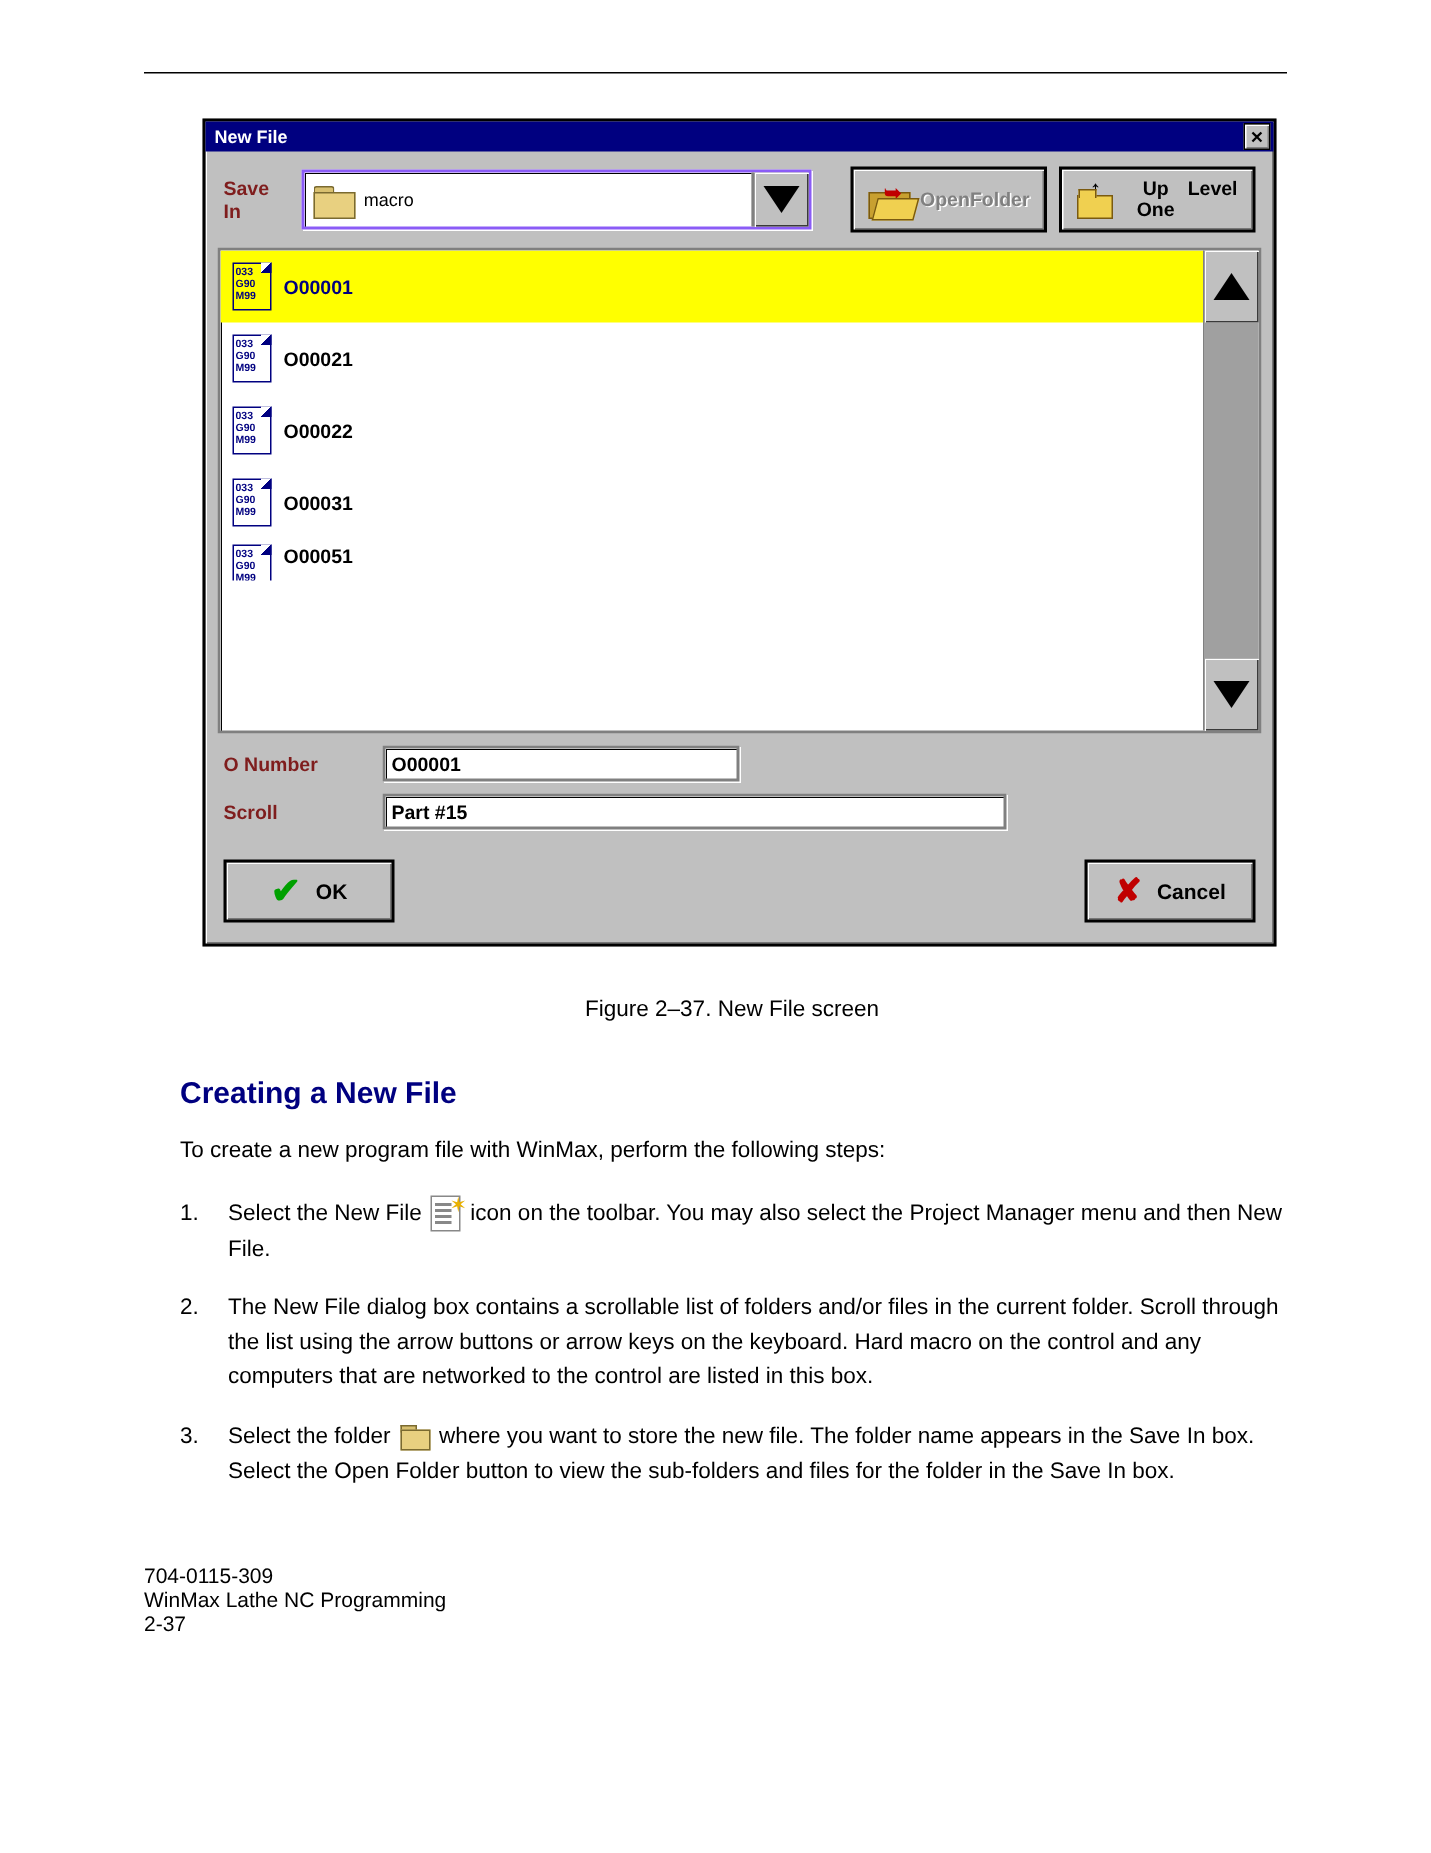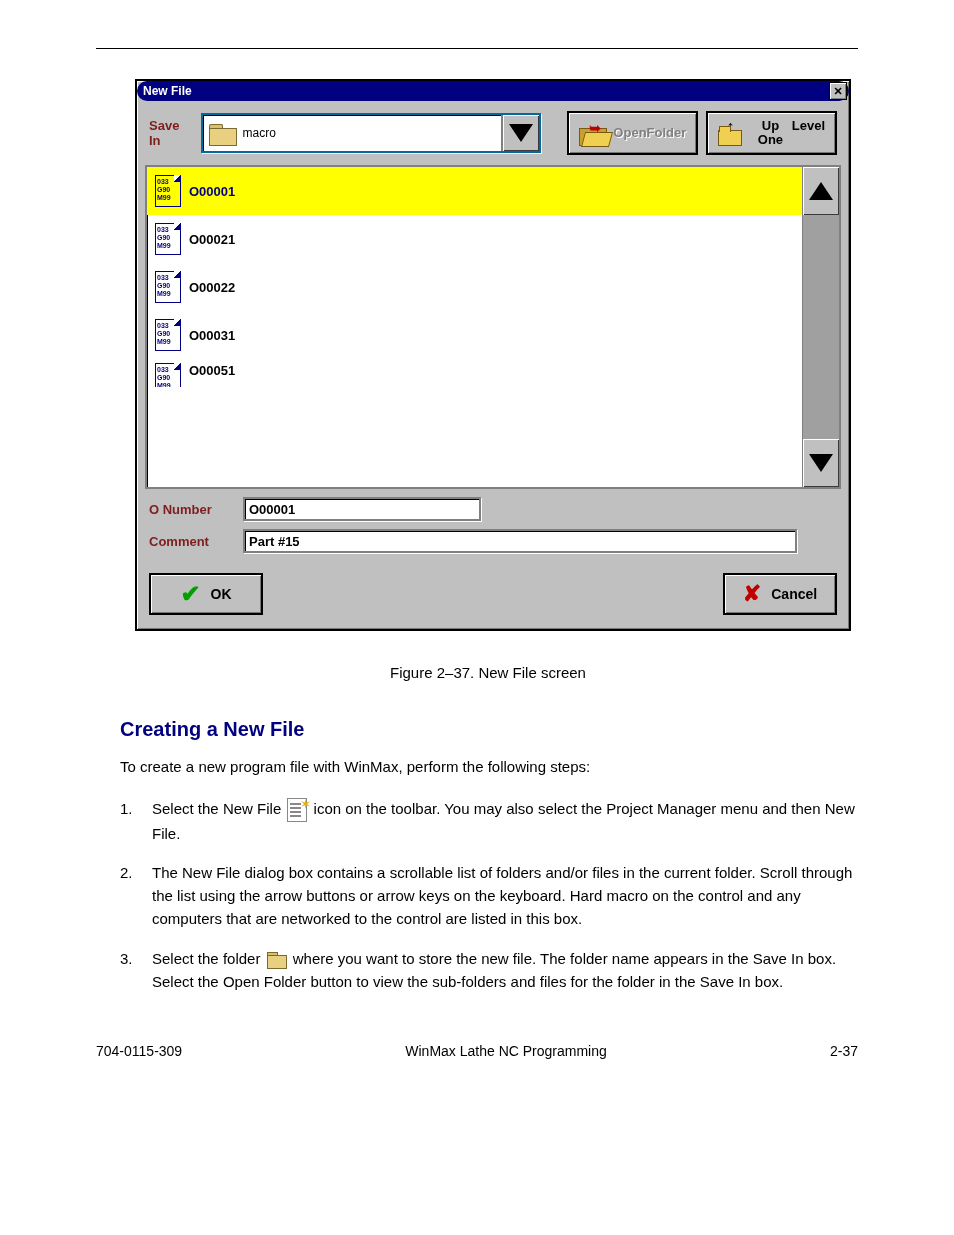--- a/index.html
+++ b/index.html
@@ -30,21 +30,20 @@
   .titlebar {
     display: flex;
     align-items: center;
     justify-content: space-between;
     background: #000080;
     color: #fff;
     font-size: 12px;
     font-weight: bold;
     height: 20px;
     padding: 0 2px 0 6px;
-    border-radius: 10px;
   }
   .closebtn {
     width: 16px;
     height: 16px;
     background: #c0c0c0;
     border: 1px solid #000;
     box-shadow: inset 1px 1px 0 #fff, inset -1px -1px 0 #808080;
     display: flex;
     align-items: center;
     justify-content: center;
@@ -63,21 +62,21 @@
     font-size: 13px;
     font-weight: bold;
     color: #7f1d1d;
   }
   .save-in-combo {
     display: flex;
     align-items: center;
     width: 356px;
     height: 40px;
     background: #fff;
-    border: 2px solid #0369a1;
+    border: 2px solid #8b5cf6;
     box-shadow: inset 1px 1px 0 #000, 1px 1px 0 #fff;
     box-sizing: border-box;
   }
   .save-in-combo .folder-ico {
     margin: 0 6px;
   }
   .save-in-combo .combo-text {
     flex: 1;
     font-size: 12px;
   }
@@ -194,35 +193,35 @@
     cursor: pointer;
   }
   .scroll .track {
     flex: 1;
     background: #a0a0a0;
   }
   
   .formrow {
     display: flex;
     align-items: center;
-    gap: 8px;
+    gap: 20px;
     padding: 8px 12px 0 12px;
   }
   .formrow .lbl { width: 86px; }
   .txt {
     height: 24px;
     background: #fff;
     border: 2px solid #808080;
     box-shadow: inset 1px 1px 0 #000, 1px 1px 0 #fff;
     font: bold 13px Arial;
     padding: 2px 4px;
     box-sizing: border-box;
   }
   .txt.o { width: 238px; }
-  .txt.c { width: 554px; }
+  .txt.c { width: 416px; }
   
   .footer {
     display: flex;
     justify-content: space-between;
     padding: 20px 12px 14px 12px;
   }
   .actbtn {
     display: flex;
     align-items: center;
     gap: 10px;
@@ -392,20 +391,21 @@
     width:18px; height:12px;
     background:#e8d080;
     border:1px solid #7a6a30;
   }
   .footer-note {
     margin-top: 50px;
     display: flex;
     justify-content: space-between;
     font-size: 14px;
     padding: 0 96px;
+    flex-direction: column;
   }
 </style>
 </head>
 <body>
 
 <div class="page">
   <div class="rule"></div>
 
   <div class="win">
     <div class="titlebar">
@@ -486,21 +486,21 @@
             <div class="tri-down"></div>
           </div>
       </div>
     </div>
 
     <div class="formrow">
       <span class="lbl">O Number</span>
       <input class="txt o" value="O00001" style="">
     </div>
     <div class="formrow">
-      <span class="lbl">Comment</span>
+      <span class="lbl">Scroll</span>
       <input class="txt c" value="Part #15" style="">
     </div>
 
     <div class="footer">
       <div class="actbtn">
         <span class="ico-check">✔</span>
         <span>OK</span>
       </div>
       <div class="actbtn">
         <span class="ico-x">✘</span>

